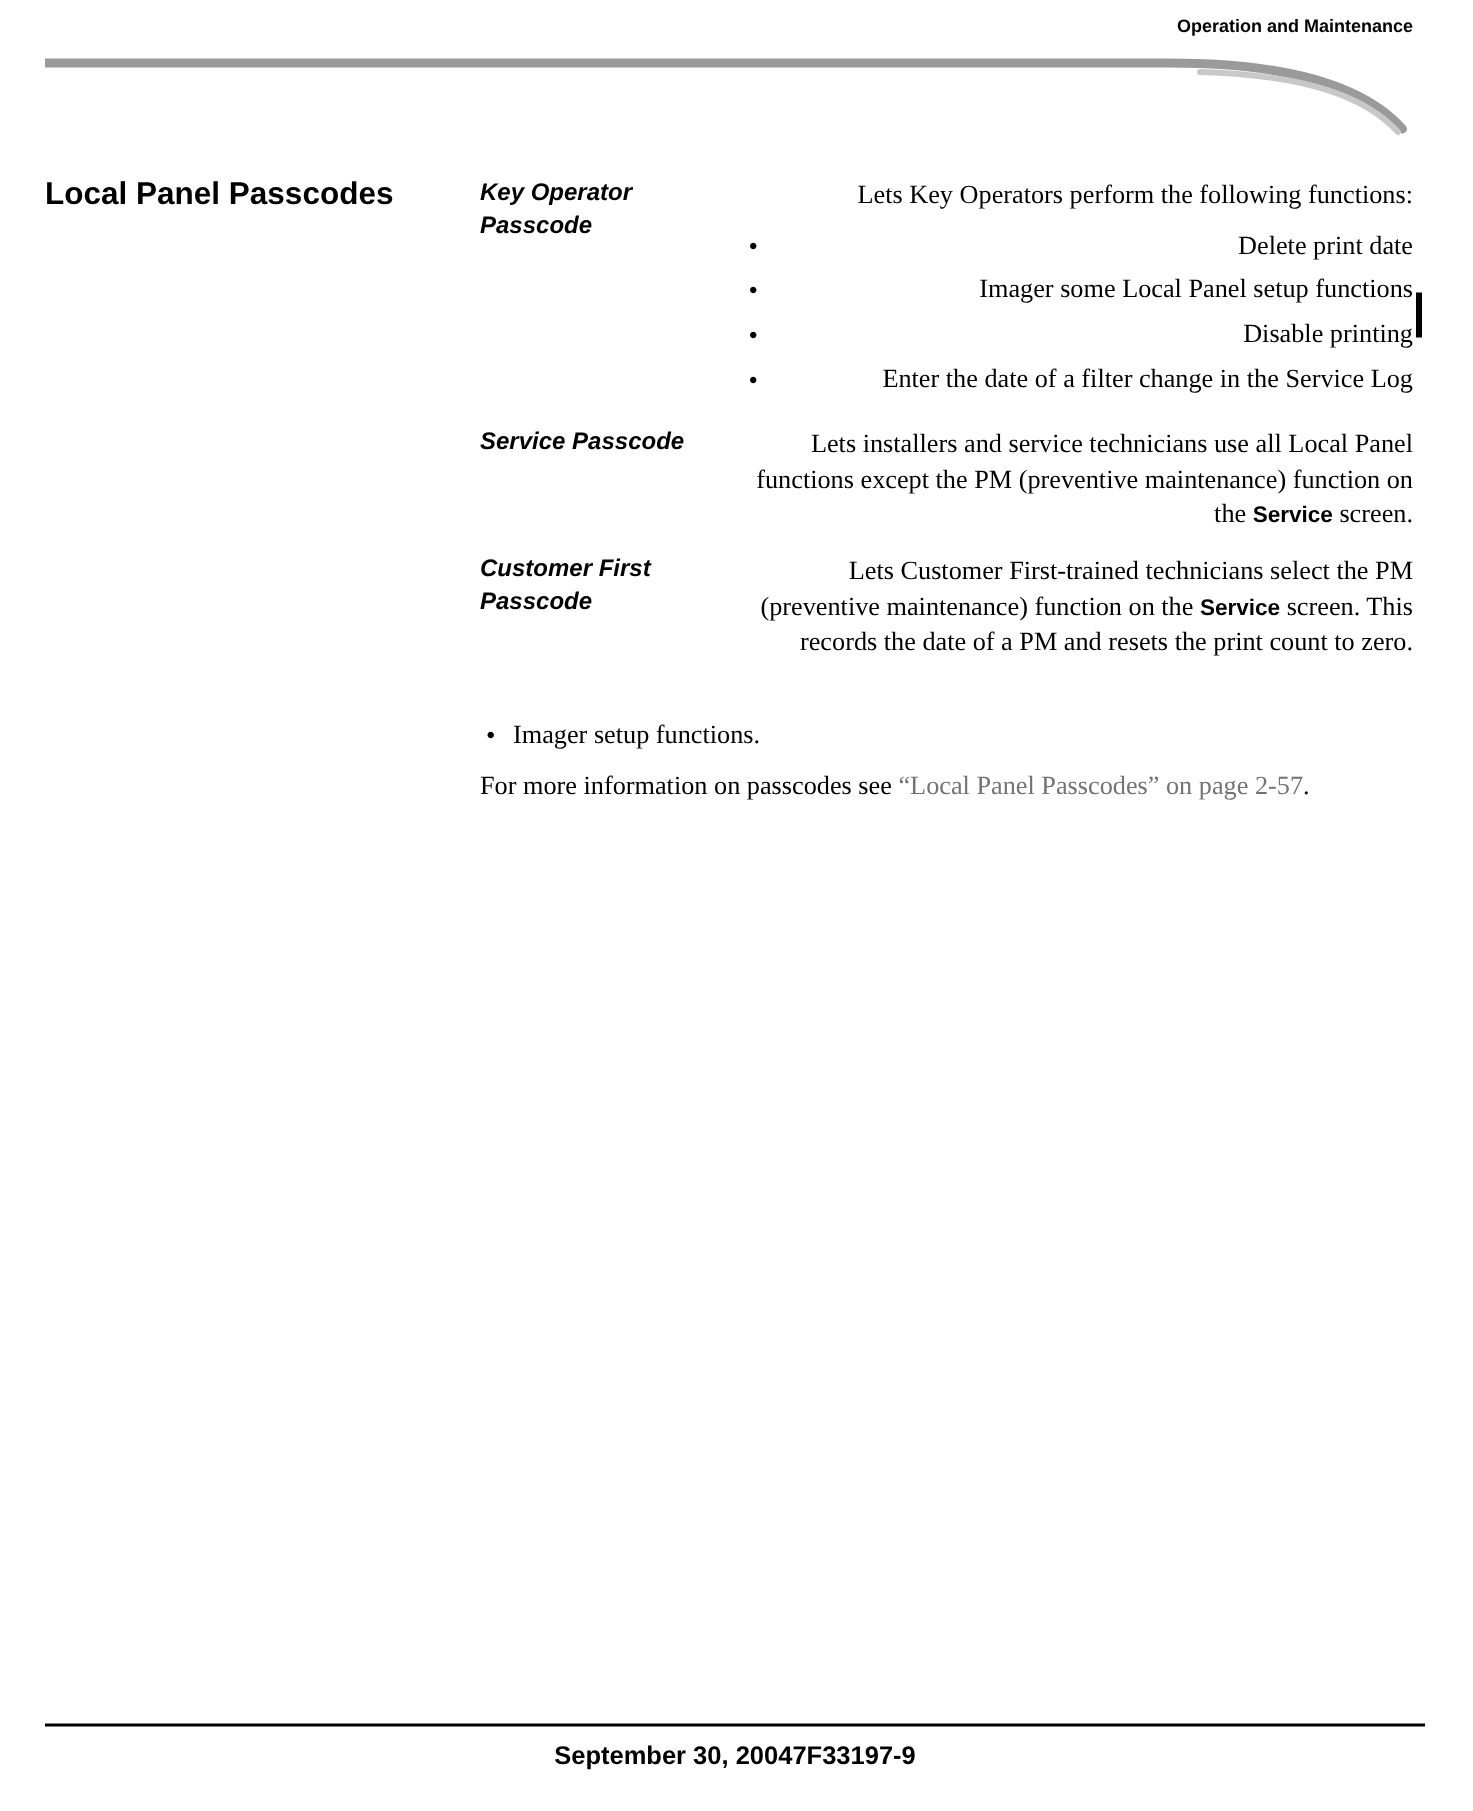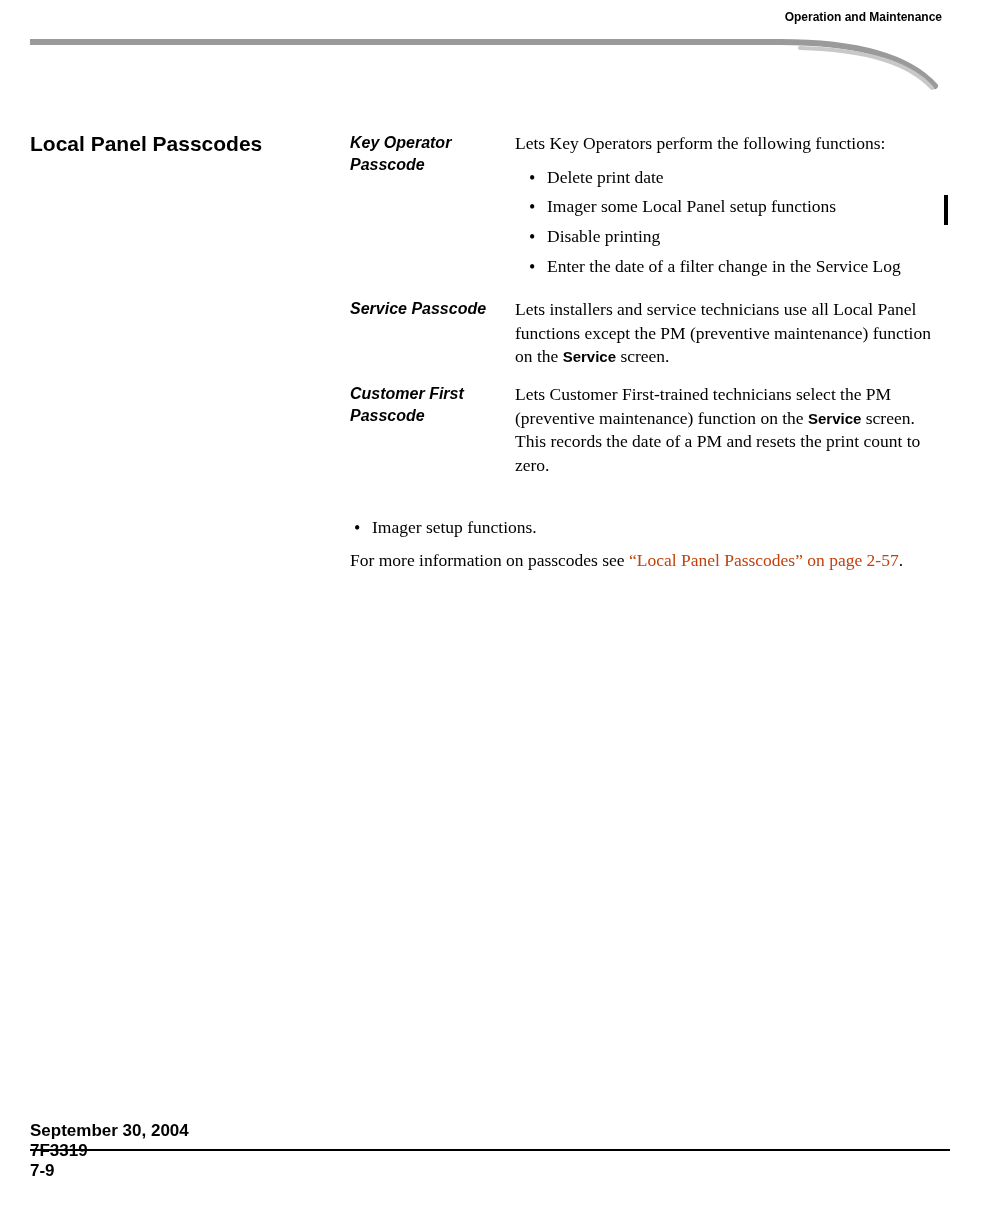--- a/index.html
+++ b/index.html
@@ -28,22 +28,20 @@
       top: 38px;
       left: 30px;
       right: 30px;
     }
     .content {
       position: absolute;
       top: 118px;
       left: 30px;
       right: 40px;
       display: flex;
-      gap: 30px;
-      margin-top: 14px;
     }
     .side-heading {
       width: 290px;
       flex-shrink: 0;
       font-family: Verdana, Arial, sans-serif;
       font-weight: bold;
       font-size: 21px;
       color: #000;
     }
     .main-col {
@@ -66,20 +64,21 @@
     .def-term {
       width: 165px;
       padding-right: 12px;
       font-family: Verdana, Arial, sans-serif;
       font-weight: bold;
       font-size: 16px;
       font-style: italic;
     }
     .def-desc {
       font-size: 17.5px;
+      text-align: right;
     }
     .bullets {
       list-style: none;
       padding-left: 14px;
       margin-top: 10px;
     }
     .bullets li {
       position: relative;
       padding-left: 18px;
       margin-bottom: 6px;
@@ -112,21 +111,21 @@
       font-weight: bold;
       font-size: 15px;
     }
     .excerpt2 {
       margin-bottom: 6px;
     }
     .more-info {
       margin-top: 4px;
     }
     .xref {
-      color: #c2410c;
+      color: #737373;
     }
     .change-bar {
       position: absolute;
       right: 34px;
       top: 195px;
       width: 4px;
       height: 30px;
       background: #000;
     }
     .footer-line {
@@ -140,21 +139,20 @@
     .footer {
       position: absolute;
       bottom: 26px;
       left: 30px;
       right: 32px;
       display: flex;
       justify-content: center;
       font-family: Verdana, Arial, sans-serif;
       font-weight: bold;
       font-size: 17px;
-      flex-direction: column;
     }
   </style>
 </head>
 <body>
 
 <div class="header-title">Operation and Maintenance</div>
 
 <svg class="header-swoosh" width="920" height="60" viewBox="0 0 920 60">
   <path d="M 0 4 L 750 4 C 830 4 880 20 905 48" stroke="#9a9a9a" stroke-width="6" fill="none" stroke-linecap="round"></path>
   <path d="M 770 10 C 840 12 880 26 902 50" stroke="#c8c8c8" stroke-width="4" fill="none" stroke-linecap="round"></path>

